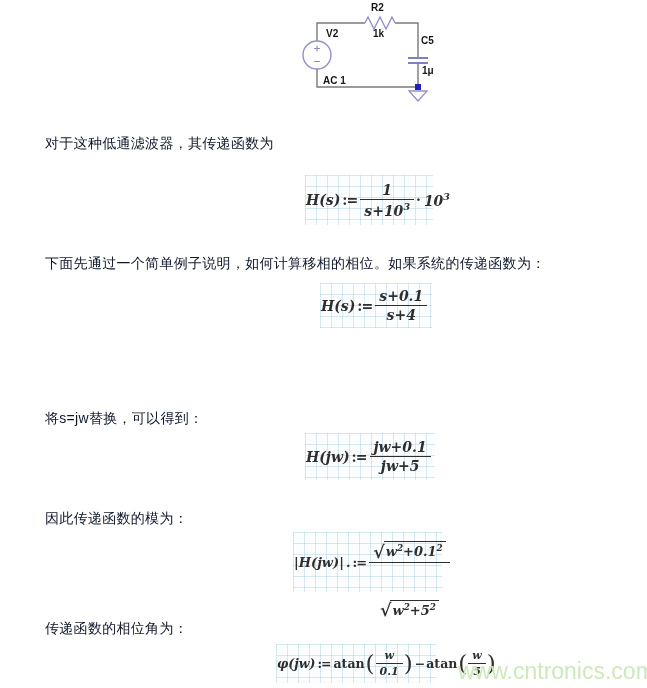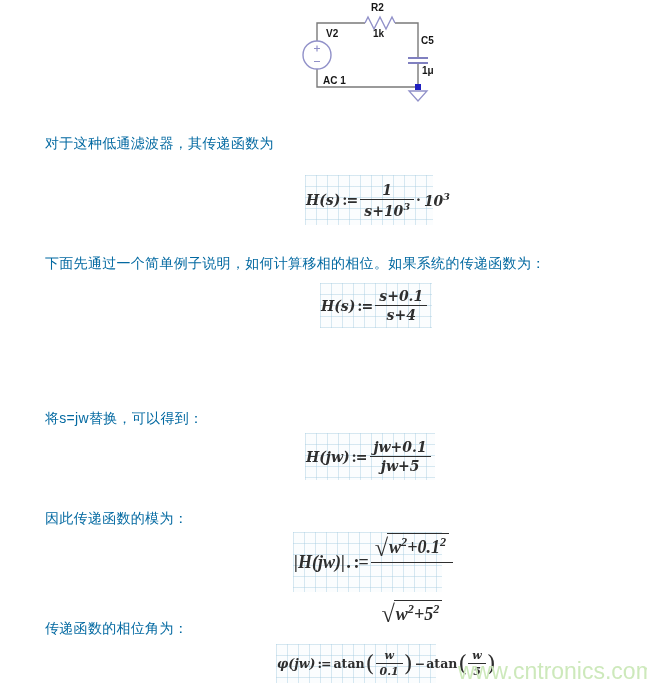--- a/index.html
+++ b/index.html
@@ -5,21 +5,21 @@
   html,body{margin:0;padding:0;background:#ffffff;}
   .page{
     position:relative;width:647px;height:688px;background:#ffffff;overflow:hidden;
     font-family:"Liberation Sans",sans-serif;
   }
   
   .circuit{position:absolute;left:280px;top:0;width:160px;height:110px;}
   .circuit text{font-family:"Liberation Sans",sans-serif;font-weight:bold;font-size:10px;fill:#161616;}
   
   .para{
-    position:absolute;left:45px;margin:0;font-size:14px;color:#0369a1;
+    position:absolute;left:45px;margin:0;font-size:14px;color:#0f172a;
     font-family:"Liberation Sans",sans-serif;letter-spacing:.3px;white-space:nowrap;
   }
   
   .mathbox{
     position:absolute;display:flex;align-items:center;
     background-color:#fbfdfe;
     background-image:
       linear-gradient(to right, rgba(168,205,226,.45) 1px, transparent 1px),
       linear-gradient(to bottom, rgba(168,205,226,.45) 1px, transparent 1px);
     background-size:11px 11px;
@@ -101,21 +101,21 @@
 
   <div class="mathbox" style="left:305px;top:433px;width:130px;height:47px;">
     <span class="mi">H(jw)</span>
     <span class="assign">:=</span>
     <span class="frac">
       <span class="num">jw+0.1</span>
       <span class="den">jw+5</span>
     </span>
   </div>
 
-  <div class="mathbox" style="left:293px;top:532px;width:149px;height:60px;font-size:18px;font-family:Liberation Serif, serif;">
+  <div class="mathbox" style="left:293px;top:532px;width:149px;height:60px;font-size:13px;">
     <span class="mi">|H(jw)|</span>
     <span class="mi">.</span>
     <span class="assign">:=</span>
     <span class="frac">
       <span class="num">
         <span class="sqrt">
           <span class="sign">√</span>
           <span class="rad"><span>w</span><sup>2</sup><span>+0.1</span><sup>2</sup></span>
         </span>
       </span>

